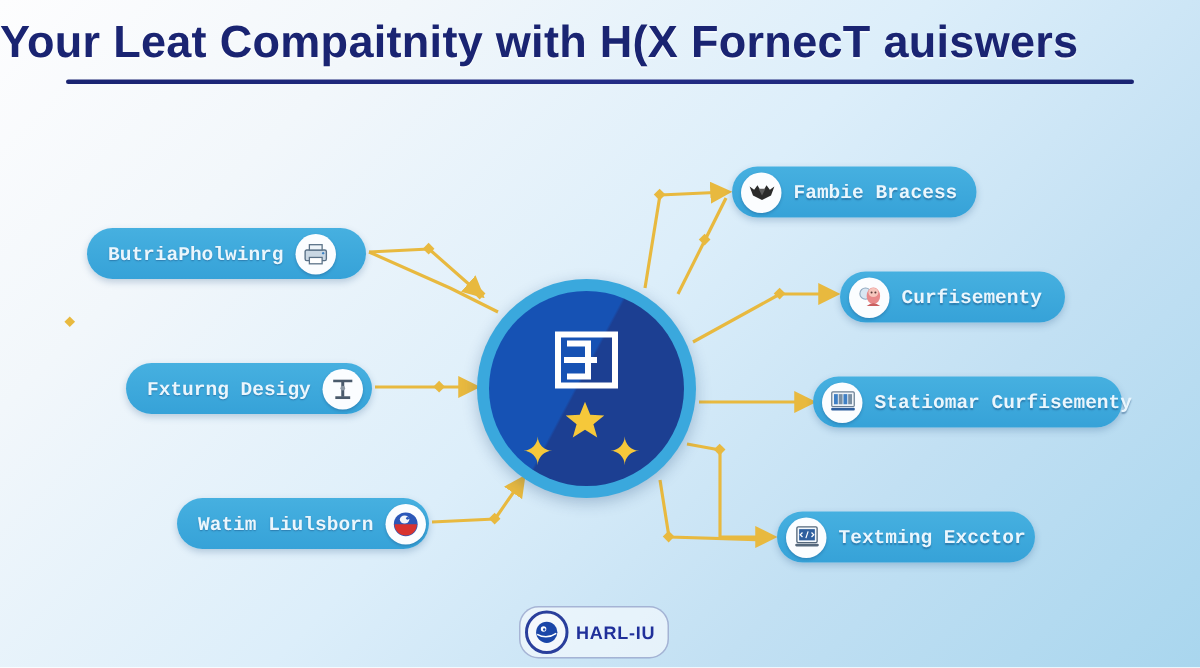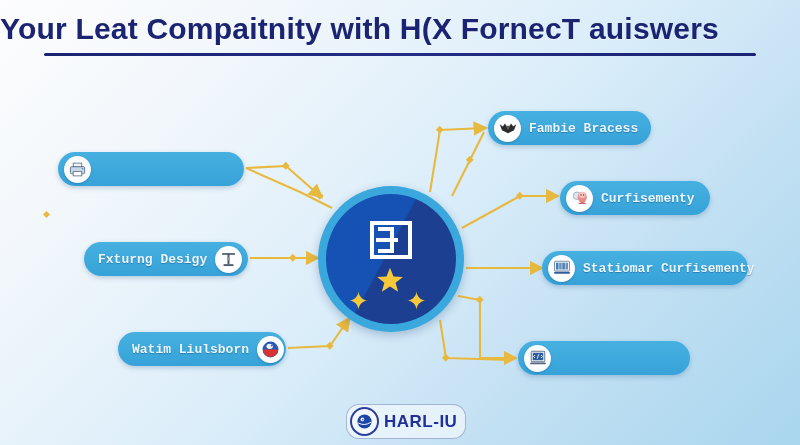--- a/index.html
+++ b/index.html
@@ -81,21 +81,21 @@
     padding:2px 8px 2px 3px;border-radius:13px;
     background:rgba(255,255,255,.55);
     border:1px solid rgba(40,60,140,.35);
   }
   #logo-mark{
     width:25px;height:25px;border-radius:50%;
     background:#f4f8fc;border:2px solid #2a3f9c;
     display:flex;align-items:center;justify-content:center;
   }
   #logo-text{
-    font-size:17px;font-weight:bold;color:#20309a;letter-spacing:.5px;
+    font-size:12px;font-weight:bold;color:#20309a;letter-spacing:.5px;
   }
 </style>
 </head>
 <body>
 
 <div id="canvas">
 
   <div id="title-block">
     <div id="page-title">Your Leat Compaitnity with H(X FornecT auiswers</div>
     <div id="title-rule"></div>
@@ -154,20 +154,21 @@
       <svg class="hub-star" style="left:22px;top:96px" width="21" height="21" viewBox="0 0 24 24">
         <path d="M12,1 C12,7 17,12 23,12 C17,12 12,17 12,23 C12,17 7,12 1,12 C7,12 12,7 12,1 Z" fill="#f6c83a"></path>
       </svg>
       <svg class="hub-star" style="left:80px;top:96px" width="21" height="21" viewBox="0 0 24 24">
         <path d="M12,1 C12,7 17,12 23,12 C17,12 12,17 12,23 C12,17 7,12 1,12 C7,12 12,7 12,1 Z" fill="#f6c83a"></path>
       </svg>
     </div>
   </div>
 
   <div class="node icon-right" style="left:58px;top:152px;width:186px">
+    <span class="node-label">ButriaPholwinrg</span>
     <span class="node-icon">
       <svg width="17" height="17" viewBox="0 0 24 24">
         <rect x="2" y="8" width="20" height="10" rx="1.5" fill="#c9d7e3" stroke="#5a7187" stroke-width="1.3"></rect>
         <rect x="6" y="3" width="12" height="5" fill="#eef4f9" stroke="#5a7187" stroke-width="1.2"></rect>
         <rect x="6" y="15" width="12" height="6" fill="#ffffff" stroke="#5a7187" stroke-width="1.2"></rect>
         <circle cx="19" cy="11" r="1.1" fill="#3d82c4"></circle>
       </svg>
     </span>
   </div>
 
@@ -235,20 +236,21 @@
 
   <div class="node icon-left" style="left:518px;top:341px;width:172px">
     <span class="node-icon">
       <svg width="18" height="18" viewBox="0 0 24 24">
         <rect x="3" y="3" width="18" height="14" rx="1.2" fill="#f4f8fc" stroke="#55687c" stroke-width="1.2"></rect>
         <rect x="5" y="5" width="14" height="10" fill="#2f5f9e"></rect>
         <path d="M8,8 L6,10 L8,12 M16,8 L18,10 L16,12 M13,7 L11,13" stroke="#ffffff" stroke-width="1.1" fill="none"></path>
         <rect x="1.5" y="18" width="21" height="2.4" rx="1.2" fill="#55687c"></rect>
       </svg>
     </span>
+    <span class="node-label">Textming Excctor</span>
   </div>
 
   <div id="footer-logo">
     <span id="logo-mark">
       <svg width="17" height="17" viewBox="0 0 24 24">
         <circle cx="12" cy="12" r="10" fill="#1b46a8"></circle>
         <circle cx="9" cy="9" r="2.6" fill="#ffffff"></circle>
         <circle cx="9.6" cy="9.4" r="1.1" fill="#1b46a8"></circle>
         <path d="M3,14 Q12,19 21,13" stroke="#ffffff" stroke-width="1.4" fill="none"></path>
       </svg>

